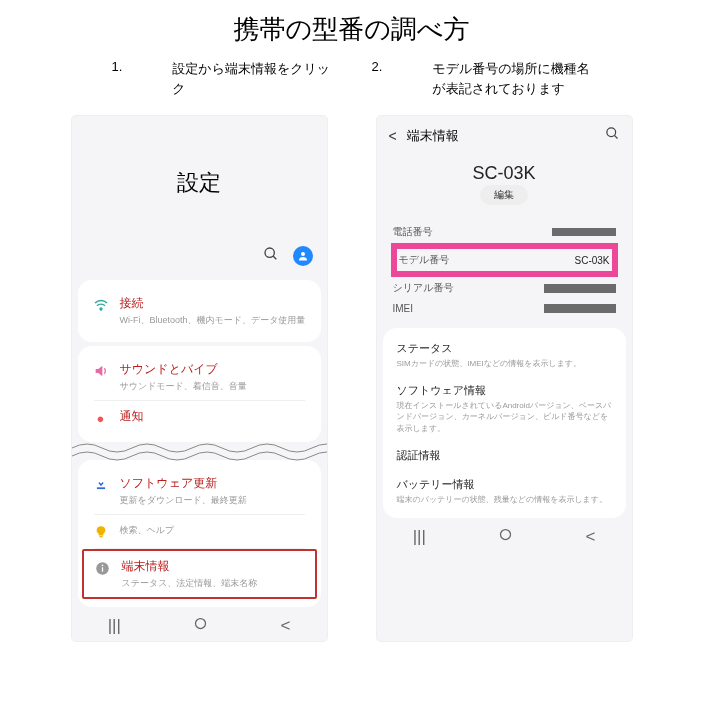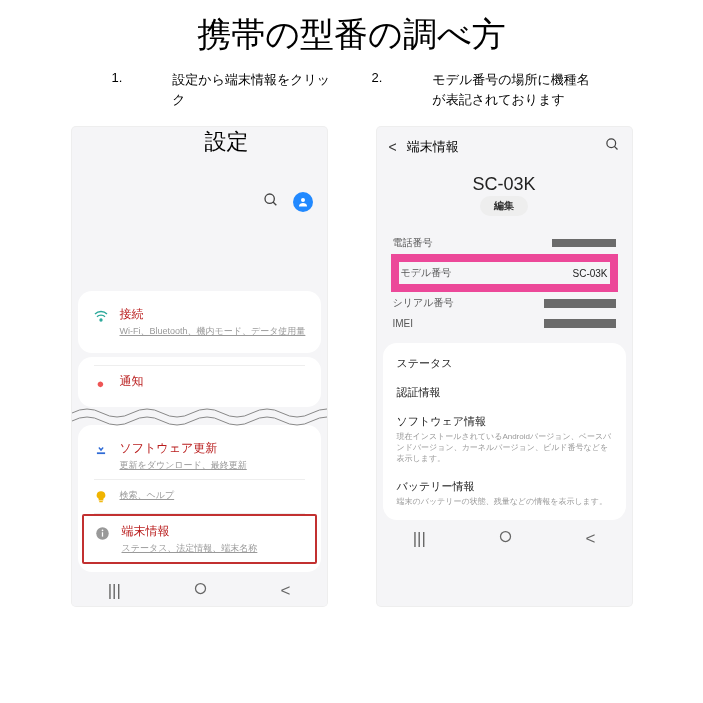--- a/index.html
+++ b/index.html
@@ -1,54 +1,54 @@
 <!DOCTYPE html>
 <html><head>
 <meta charset="utf-8">
 <style>
   * { box-sizing: border-box; margin: 0; padding: 0; }
   body { font-family: 'Hiragino Sans', 'Meiryo', sans-serif; background: #fff; width: 703px; height: 703px; position: relative; }
-  .page-title { text-align: center; font-size: 34px; font-weight: 400; padding: 12px 0 8px; }
+  .page-title { text-align: center; font-size: 26px; font-weight: 400; padding: 12px 0 8px; }
   .steps { display: flex; justify-content: center; gap: 40px; padding: 4px 20px 8px; }
   .step { display: flex; align-items: flex-start; gap: 6px; font-size: 13px; max-width: 220px; }
   .step-num { font-weight: 400; }
   .step-txt { line-height: 1.5; margin-left: 44px; }
   .phones { display: flex; justify-content: center; gap: 50px; padding: 10px 0; }
   .phone { width: 255px; background: #f5f5f7; border-radius: 4px; overflow: hidden; position: relative; box-shadow: 0 0 0 1px #eee; }
-  .ph-hdr1 { height: 160px; display: flex; flex-direction: row; justify-content: flex-end; }
+  .ph-hdr1 { height: 160px; display: flex; flex-direction: column; justify-content: flex-end; }
   .ph-hdr1-title { text-align: center; font-size: 22px; font-weight: 500; padding-bottom: 48px; }
   .ph-hdr1-icons { display: flex; justify-content: flex-end; gap: 14px; padding: 0 14px 10px; align-items: center; }
   .icon-search { font-size: 16px; color: #444; }
   .avatar { width: 20px; height: 20px; border-radius: 50%; background: #2189ff; display: inline-flex; align-items: center; justify-content: center; color: #fff; font-size: 12px; }
   .card { background: #fff; margin: 4px 6px; border-radius: 14px; padding: 8px 4px; }
   .row { display: flex; align-items: flex-start; gap: 10px; padding: 7px 10px; }
   .row-icon { width: 18px; height: 18px; display: flex; align-items: center; justify-content: center; font-size: 13px; margin-top: 1px; }
   .ic-teal { color: #2aa89a; } .ic-pink { color: #e86aa6; } .ic-red { color: #e55; }
   .ic-blue { color: #2f6bd6; } .ic-yel { color: #f0b400; } .ic-grey { color: #999; }
   .row-body { flex: 1; }
   .row-title { font-size: 12px; color: #b91c1c; }
-  .row-sub { font-size: 9px; color: #9a9a9a; margin-top: 2px; text-decoration: underline; }
+  .row-sub { font-size: 9px; color: #9a9a9a; margin-top: 2px; }
   .hr { height: 1px; background: #eee; margin: 0 12px; }
   .wavy { position: relative; height: 22px; margin: -6px 0; overflow: hidden; }
   .wavy svg { width: 100%; height: 100%; display: block; }
   .highlight-1 { border: 2px solid #c23030; border-radius: 2px; }
   .navbar { display: flex; justify-content: space-around; align-items: center; height: 30px; background: #f5f5f7; }
   .nav-i { color: #666; font-size: 17px; }
   .ph-hdr2 { display: flex; align-items: center; justify-content: space-between; padding: 10px 12px 6px; }
   .ph-hdr2-left { display: flex; align-items: center; gap: 10px; }
   .back-i { font-size: 14px; color: #333; }
   .hdr2-title { font-size: 13px; font-weight: 500; }
   .model-block { text-align: center; padding: 12px 0 6px; }
   .model-name { font-size: 18px; color: #222; }
-  .edit-pill { display: inline-block; background: #eee; border-radius: 12px; padding: 3px 14px; font-size: 10px; font-weight: 700; margin-top: 0; color: #333; }
+  .edit-pill { display: inline-block; background: #eee; border-radius: 12px; padding: 3px 14px; font-size: 10px; font-weight: 400; margin-top: 0; color: #333; }
   .info-rows { padding: 10px 16px 6px; }
   .info-row { display: flex; justify-content: space-between; align-items: center; padding: 4px 0; font-size: 10px; color: #555; }
   .redact { width: 64px; height: 8px; background: #6b6b6b; }
   .redact.lg { height: 9px; width: 72px; }
-  .model-number-row { border: 8px solid #ec4899; margin: 0 -2px; padding: 4px 2px; }
+  .model-number-row { border: 6px solid #ec4899; margin: 0 -2px; padding: 4px 2px; }
   .model-val { font-size: 10px; color: #222; }
   .card2 { background: #fff; margin: 4px 6px; border-radius: 14px; padding: 6px 0; }
   .sect { padding: 7px 14px; }
   .sect-title { font-size: 11px; color: #222; }
   .sect-sub { font-size: 8px; color: #9a9a9a; margin-top: 2px; line-height: 1.4; }
 </style>
 </head>
 <body>
 
 <div class="page-title">携帯の型番の調べ方</div>
@@ -93,20 +93,32 @@
               <circle cx="12" cy="18" r="1.5" fill="currentColor"></circle>
             </svg>
           </div>
         <div class="row-body">
           <div class="row-title">接続</div>
           <div class="row-sub">Wi-Fi、Bluetooth、機内モード、データ使用量</div>
         </div>
       </div>
     </div>
     <div class="card">
+      <div class="row">
+        <div class="row-icon ic-pink">
+            <svg width="16" height="16" viewBox="0 0 24 24" fill="currentColor">
+              <path d="M4 9v6h4l6 5V4l-6 5H4z"></path>
+              <path d="M17 8c2 2 2 6 0 8" fill="none" stroke="currentColor" stroke-width="2"></path>
+            </svg>
+          </div>
+        <div class="row-body">
+          <div class="row-title">サウンドとバイブ</div>
+          <div class="row-sub">サウンドモード、着信音、音量</div>
+        </div>
+      </div>
       <div class="hr"></div>
       <div class="row">
         <div class="row-icon ic-red">●</div>
         <div class="row-body">
           <div class="row-title">通知</div>
         </div>
       </div>
     </div>
     <div class="wavy">
       <svg viewBox="0 0 255 22" preserveAspectRatio="none">
@@ -194,27 +206,28 @@
         <span class="redact lg"></span>
       </div>
       <div class="info-row">
         <span>IMEI</span>
         <span class="redact lg"></span>
       </div>
     </div>
     <div class="card2">
       <div class="sect">
         <div class="sect-title">ステータス</div>
-      </div>
-      <div class="sect">
-        <div class="sect-title">認証情報</div>
+        <div class="sect-sub">SIMカードの状態、IMEIなどの情報を表示します。</div>
       </div>
       <div class="sect">
         <div class="sect-title">ソフトウェア情報</div>
         <div class="sect-sub">現在インストールされているAndroidバージョン、ベースバンドバージョン、カーネルバージョン、ビルド番号などを表示します。</div>
+      </div>
+      <div class="sect">
+        <div class="sect-title">認証情報</div>
       </div>
       <div class="sect">
         <div class="sect-title">バッテリー情報</div>
         <div class="sect-sub">端末のバッテリーの状態、残量などの情報を表示します。</div>
       </div>
     </div>
     <div class="navbar">
       <span class="nav-i">|||</span>
       <span class="nav-i"><svg width="15" height="15" viewBox="0 0 24 24" fill="none" stroke="currentColor" stroke-width="2">
             <circle cx="12" cy="12" r="8"></circle>

